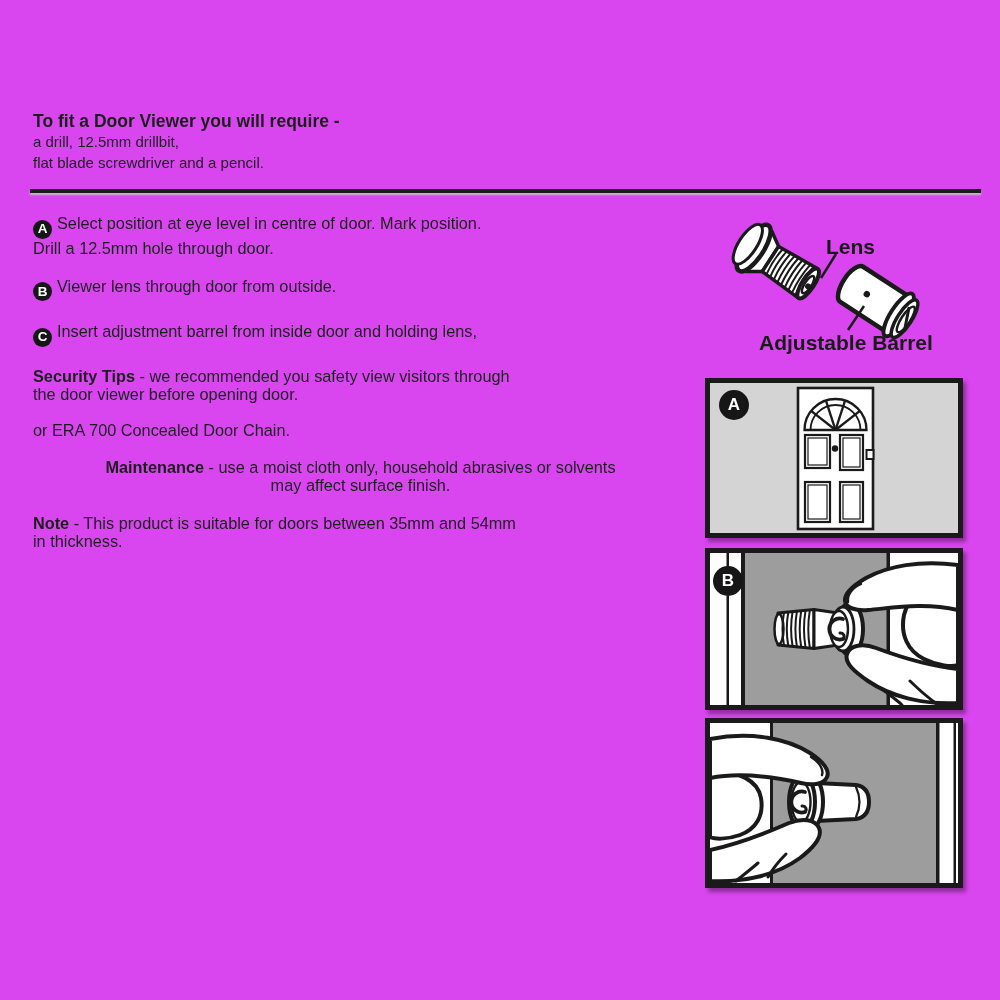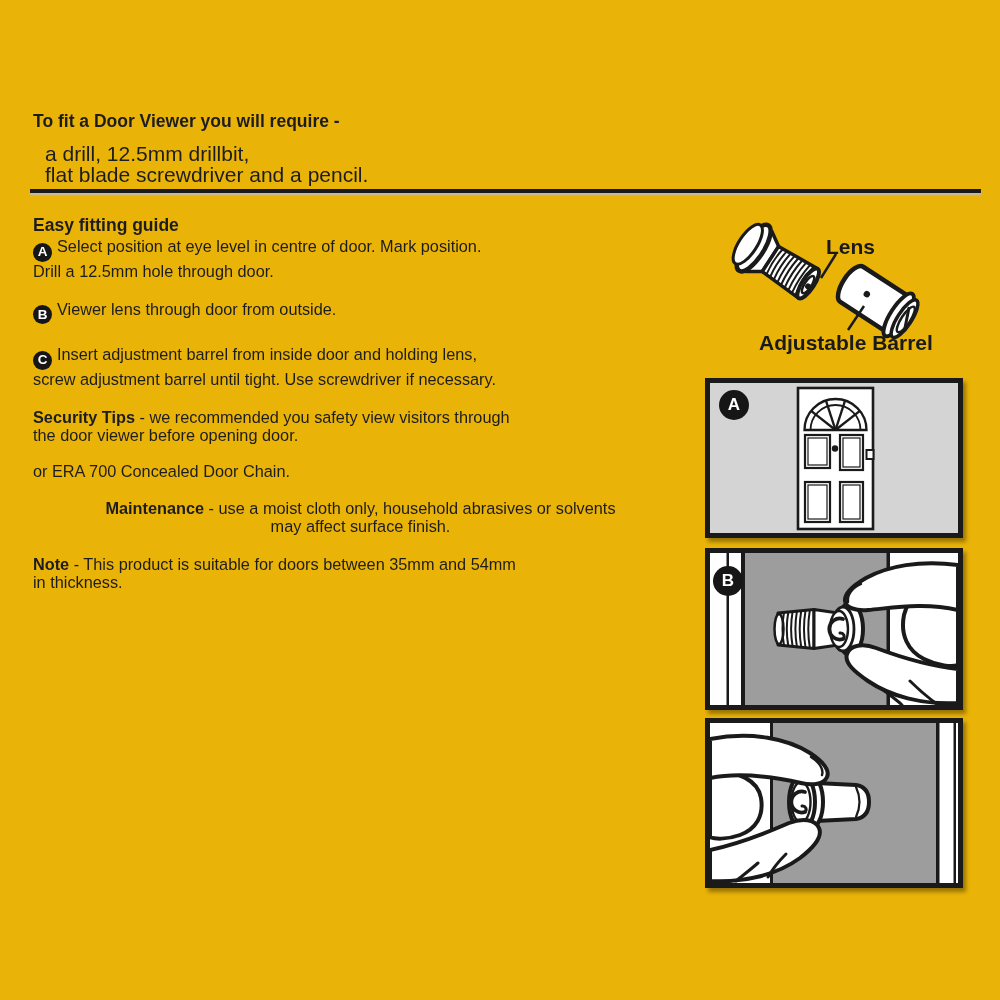--- a/index.html
+++ b/index.html
@@ -1,23 +1,23 @@
 <!DOCTYPE html>
 <html><head>
 <meta charset="utf-8">
 <style>
   html,body{margin:0;padding:0;background:#fff;}
   .page{
-    position:relative;width:1000px;height:1000px;background:#eab308;overflow:hidden;
+    position:relative;width:1000px;height:1000px;background:#d946ef;overflow:hidden;
     font-family:"Liberation Sans","DejaVu Sans",sans-serif;color:#1d1d1f;
   }
   
   .requirements{position:absolute;left:33px;top:110px;width:640px;}
   .requirements h1{margin:0;font-size:17.5px;line-height:22px;font-weight:700;}
-  .requirements p{margin:12px;font-size:21px;line-height:20.6px;}
+  .requirements p{margin:0;font-size:15px;line-height:20.6px;}
   .divider{position:absolute;left:30px;top:189px;width:951px;height:4px;background:#1a1a1a;
            box-shadow:0 2px 2px #bdbdbd;}
   .guide-col{position:absolute;left:33px;top:214px;width:655px;}
   .guide-col h2{margin:0 0 1px 0;font-size:17.5px;line-height:22px;font-weight:700;}
   .guide-col p{margin:0;font-size:16.3px;line-height:18px;}
   .step-b{margin-top:20px !important;}
   .step-c{margin-top:21px !important;}
   .para{margin-top:20px !important;}
   .para-m{margin-top:19px !important;text-align:center;}
   .badge{
@@ -52,27 +52,26 @@
 <div class="page">
 
   <section class="requirements">
     <h1>To fit a Door Viewer you will require -</h1>
     <p><span>a drill, 12.5mm drillbit,</span><br><span>flat blade screwdriver and a pencil.</span></p>
   </section>
 
   <div class="divider"></div>
 
   <section class="guide-col">
-    <h2>Easy fitting guide</h2>
 
     <p class="step"><span class="badge">A</span><span>Select position at eye level in centre of door. Mark position.</span><br><span>Drill a 12.5mm hole through door.</span></p>
 
     <p class="step step-b"><span class="badge">B</span><span>Viewer lens through door from outside.</span></p>
 
-    <p class="step step-c"><span class="badge">C</span><span>Insert adjustment barrel from inside door and holding lens,</span><br><span>screw adjustment barrel until tight. Use screwdriver if necessary.</span></p>
+    <p class="step step-c"><span class="badge">C</span><span>Insert adjustment barrel from inside door and holding lens,</span><br></p>
 
     <p class="para"><strong>Security Tips</strong><span> - we recommended you safety view visitors through</span><br><span>the door viewer before opening door.</span><br><br><span>or ERA 700 Concealed Door Chain.</span></p>
 
     <p class="para para-m"><strong>Maintenance</strong><span> - use a moist cloth only, household abrasives or solvents</span><br><span>may affect surface finish.</span></p>
 
     <p class="para"><strong>Note</strong><span> - This product is suitable for doors between 35mm and 54mm</span><br><span>in thickness.</span></p>
   </section>
 
   <div class="parts">
     <svg width="270" height="148" viewBox="0 0 270 148">

